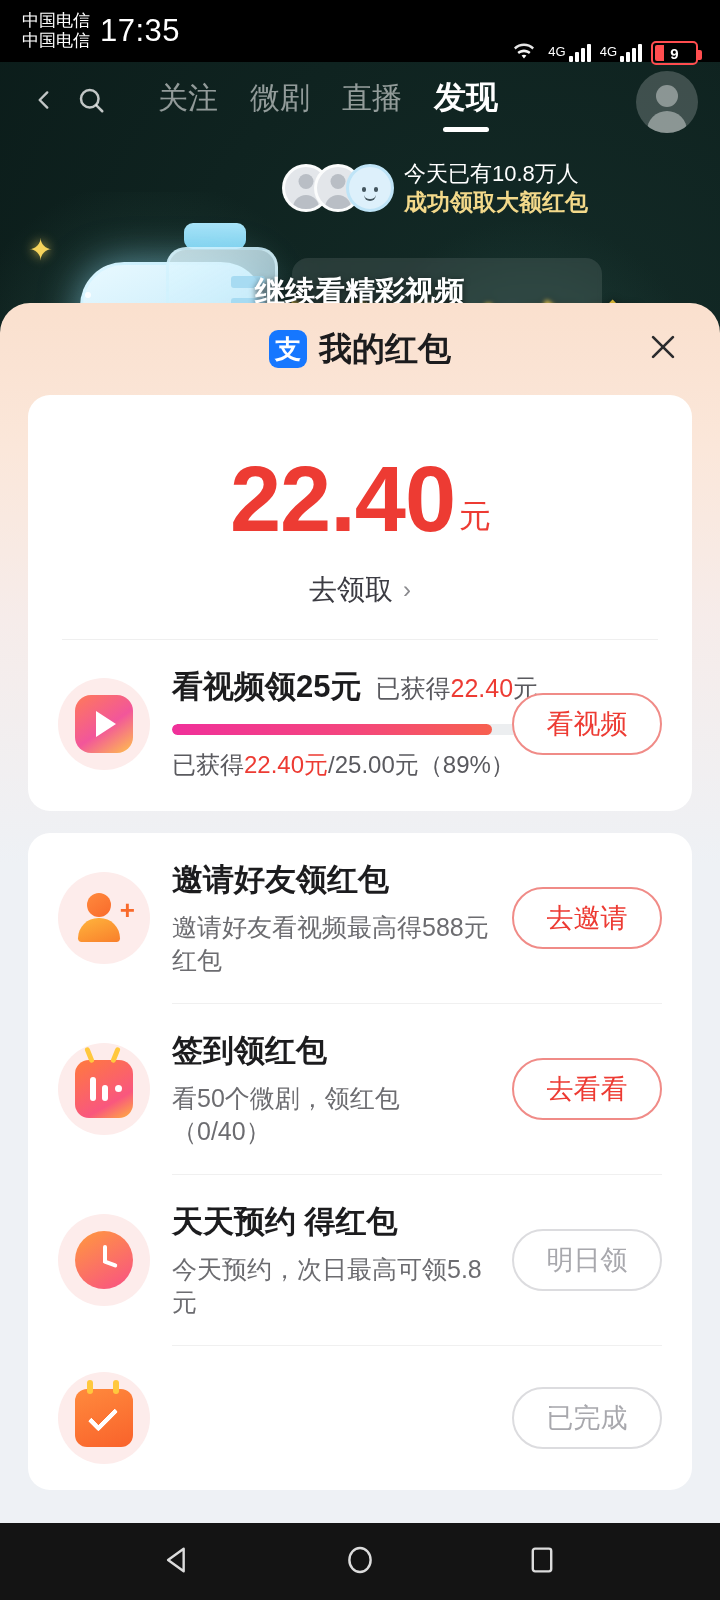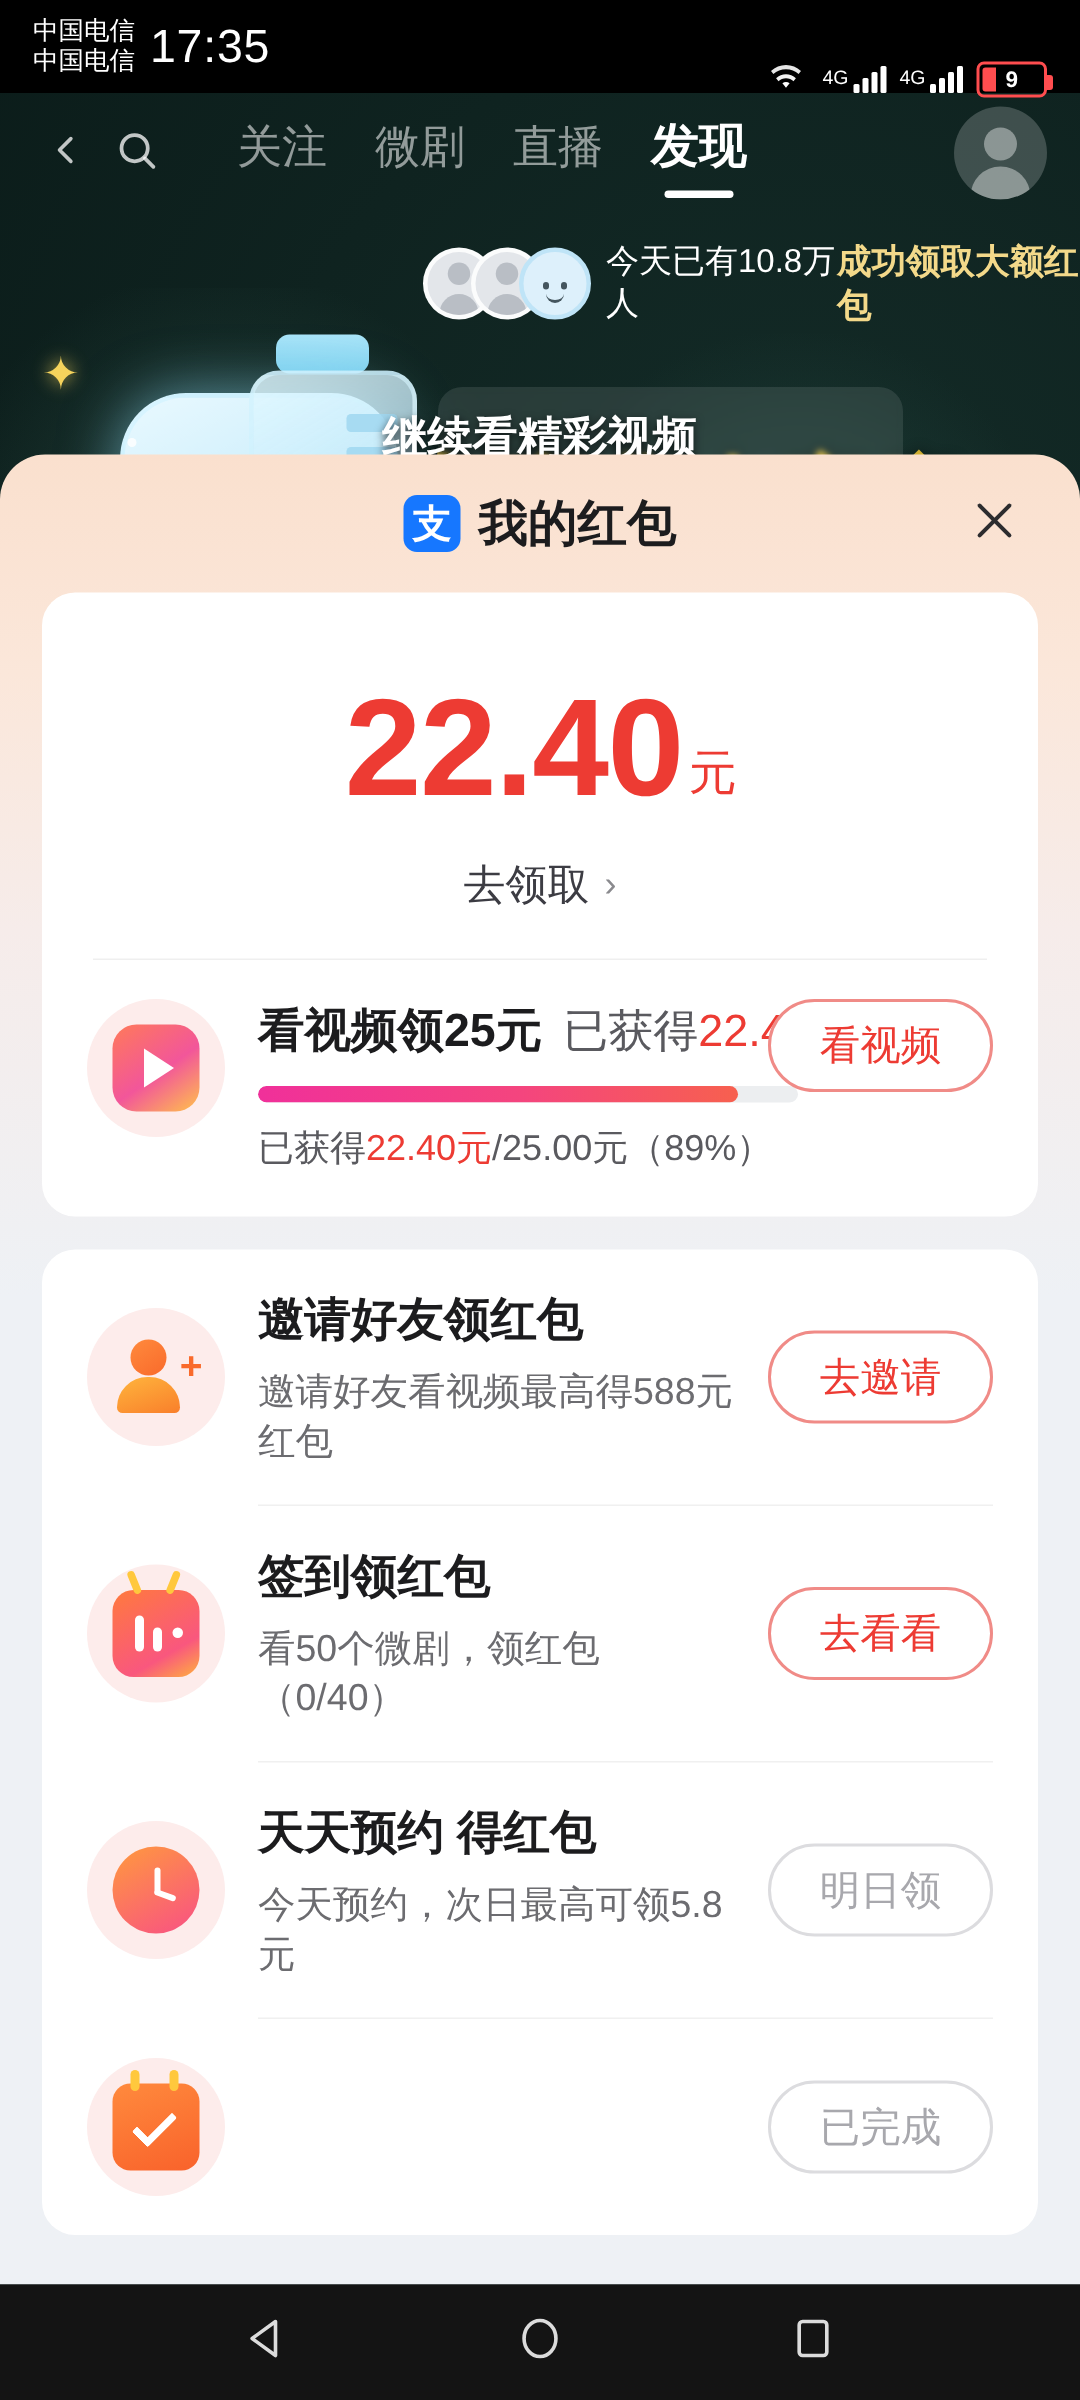--- a/index.html
+++ b/index.html
@@ -114,21 +114,21 @@
   .face:first-child { margin-left:0; }
   .face .ph { position:absolute; left:50%; transform:translateX(-50%); bottom:-3px;
               width:26px; height:17px; border-radius:14px 14px 0 0; background:#b9bec5; }
   .face .phh { position:absolute; left:50%; transform:translateX(-50%); top:7px;
                width:15px; height:15px; border-radius:50%; background:#b9bec5; }
   .face.bot { background:#ddf0fb; border-color:#bfe4f7; }
   .face.bot .b-eye { position:absolute; top:20px; width:4px; height:5px; background:#44555e; border-radius:2px; }
   .face.bot .b-eye.l{left:13px}.face.bot .b-eye.r{left:25px}
   .face.bot .b-m { position:absolute; left:15px; top:28px; width:12px; height:6px;
                    border-bottom:2px solid #44555e; border-radius:0 0 8px 8px; }
-  .proof-tx { display:flex; flex-direction:row; line-height:1.25; }
+  .proof-tx { display:flex; flex-direction:column; line-height:1.25; }
   .proof-tx .l1 { font-size:22px; color:#fff; font-weight:500; }
   .proof-tx .l2 { font-size:23px; color:#f3d98a; font-weight:bold; }
 
   
   .vcap { position:absolute; top:272px; left:0; width:720px; text-align:center; z-index:20; }
   .vcap .t1 { font-size:30px; color:#fff; font-weight:bold; text-shadow:0 2px 6px rgba(0,0,0,.7); }
   .vcap .t2 { font-size:25px; color:#e8eaec; margin-top:9px; text-shadow:0 2px 6px rgba(0,0,0,.7); }
   .vcap-frost { position:absolute; top:258px; left:292px; width:310px; height:108px;
                 background:rgba(255,255,255,.1); border-radius:16px; backdrop-filter:blur(2px); z-index:18; }
 
@@ -148,21 +148,21 @@
 
   .card { margin:0 28px 22px; background:#fff; border-radius:22px; }
   .amount-box { padding:58px 0 30px; text-align:center; }
   .amount { font-size:92px; color:#ed3b33; font-weight:bold; line-height:1; letter-spacing:-1px; }
   .amount .unit { font-size:32px; font-weight:normal; margin-left:4px; vertical-align:baseline;
                   position:relative; top:-4px; }
   .goclaim { margin-top:26px; font-size:28px; color:#3c3c43; display:inline-flex; align-items:center; gap:10px; }
   .goclaim .chev { font-size:24px; color:#8a8a8e; }
   .divider { height:1px; background:#efefef; margin:0 34px; }
 
-  .vrow { display:flex; align-items:flex-start; padding:26px 30px 30px; gap:22px; }
+  .vrow { display:flex; align-items:center; padding:26px 30px 30px; gap:22px; }
   .icon-wrap { width:92px; height:92px; border-radius:50%; background:#fdeceb;
                display:flex; align-items:center; justify-content:center; flex:0 0 92px; }
   .ic { width:58px; height:58px; border-radius:16px; position:relative; }
   .ic.play { background:linear-gradient(145deg,#ff7a59 0%,#f2569a 55%,#ffc24b 100%); }
   .ic.play:after { content:""; position:absolute; left:21px; top:16px; width:0; height:0;
                    border-left:20px solid #fff; border-top:13px solid transparent; border-bottom:13px solid transparent; }
   .ic.invite { background:none; }
   .ic.invite .h { position:absolute; left:12px; top:4px; width:24px; height:24px; border-radius:50%;
                   background:linear-gradient(145deg,#ff8a3d,#f96a2b); }
   .ic.invite .b { position:absolute; left:3px; top:29px; width:42px; height:24px;
@@ -180,21 +180,21 @@
   .ic.cal { background:linear-gradient(160deg,#ff8a3d,#f9622b); border-radius:12px; }
   .ic.cal .pin { position:absolute; width:6px; height:14px; background:#ffc83d; border-radius:3px; top:-9px; }
   .ic.cal .pin.l{left:12px}.ic.cal .pin.r{left:38px}
   .ic.cal .ck { position:absolute; left:14px; top:20px; width:28px; height:15px;
                 border-left:5px solid #fff; border-bottom:5px solid #fff;
                 transform:rotate(-45deg); border-radius:2px; }
 
   .vmid { flex:1; min-width:0; }
   .vtitle-line { display:flex; align-items:baseline; gap:14px; }
   .vtitle { font-size:31px; font-weight:bold; color:#1c1c1e; white-space:nowrap; }
-  .vearn { font-size:30px; color:#5a5a5f; white-space:nowrap; }
+  .vearn { font-size:25px; color:#5a5a5f; white-space:nowrap; }
   .vearn em { font-style:normal; color:#ed3b33; }
   .pbar { margin-top:16px; height:11px; border-radius:6px; background:#eceef0; overflow:hidden; width:360px; }
   .pbar i { display:block; height:100%; border-radius:6px;
             background:linear-gradient(90deg,#f0309a 0%,#f4457e 55%,#f7604f 100%); }
   .pdesc { margin-top:14px; font-size:24px; color:#5a5a5f; white-space:nowrap; }
   .pdesc em { font-style:normal; color:#ed3b33; }
 
   .act { flex:0 0 auto; }
   .btn { min-width:150px; height:62px; border-radius:31px; display:flex; align-items:center;
          justify-content:center; font-size:27px; padding:0 22px; }

